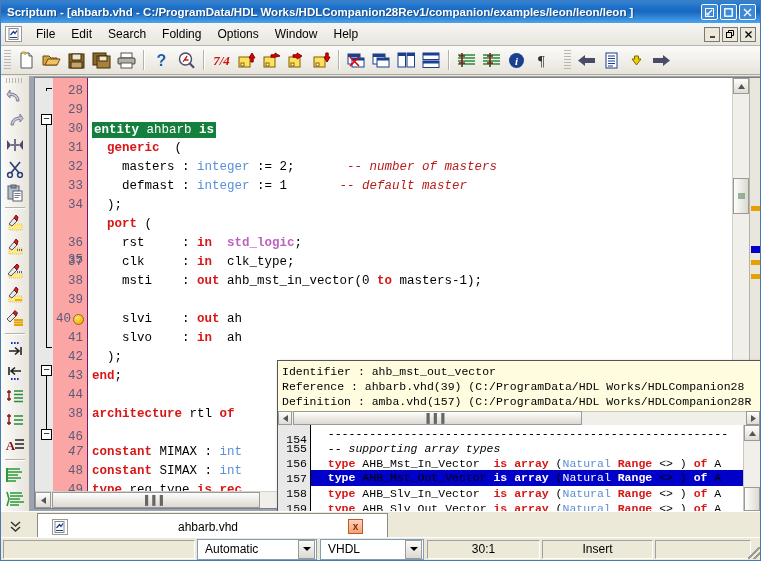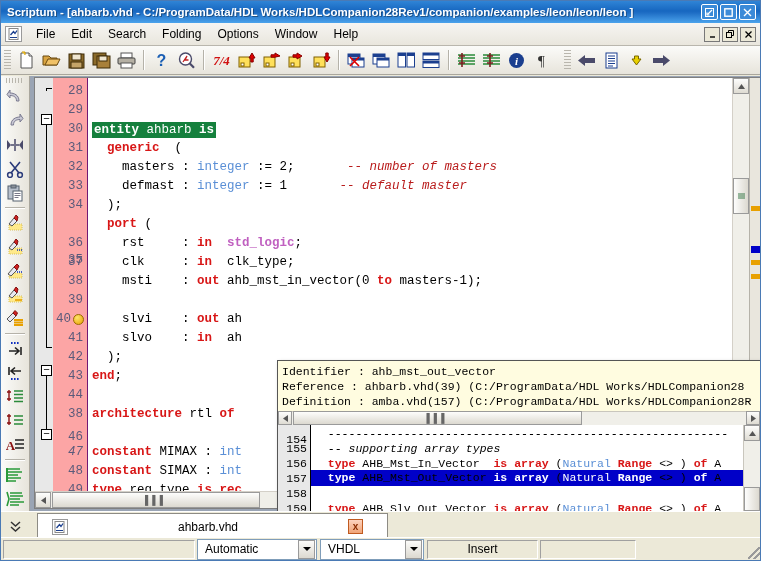--- a/index.html
+++ b/index.html
@@ -671,20 +671,21 @@
           <div class="p-ln" style="top:122px;">162</div>
 
         </div>
         <div class="p-code">
           <div class="p-line cm" style="top:2px;">  ----------------------------------------------------------</div>
           <div class="p-line cm" style="top:17px;">  -- supporting array types</div>
           <div class="p-line" style="top:32px;">  <span class="kw">type</span> AHB_Mst_In_Vector  <span class="kw">is</span> <span class="kw">array</span> (<span class="ty">Natural</span> <span class="kw">Range</span> &lt;&gt; ) <span class="kw">of</span> A</div>
           <div class="p-sel" style="top:45px;height:16px;">
             <div class="p-line" style="top:1px;">  <span class="kw">type</span> AHB_Mst_Out_Vector <span class="kw">is</span> <span class="kw">array</span> (<span class="ty">Natural</span> <span class="kw">Range</span> &lt;&gt; ) <span class="kw">of</span> A</div>
           </div>
+          <div class="p-line" style="top:62px;">  <span class="kw">type</span> AHB_Slv_In_Vector  <span class="kw">is</span> <span class="kw">array</span> (<span class="ty">Natural</span> <span class="kw">Range</span> &lt;&gt; ) <span class="kw">of</span> A</div>
           <div class="p-line" style="top:77px;">  <span class="kw">type</span> AHB_Slv_Out_Vector <span class="kw">is</span> <span class="kw">array</span> (<span class="ty">Natural</span> <span class="kw">Range</span> &lt;&gt; ) <span class="kw">of</span> A</div>
           <div class="p-line cm" style="top:107px;">  -- An AHB arbiter could be defined as follows:</div>
 
         </div>
         <div class="p-vs">
           <div class="sbtn" style="position:absolute;top:0;left:0;">
             <svg width="7" height="5" viewBox="0 0 7 5">
                 <path d="M3.5 0 L7 5 H0 Z" fill="#555"></path>
               </svg>
           </div>
@@ -728,18 +729,19 @@
       <span class="arrowbtn">
           <span class="caret"></span>
         </span>
     </div>
     <div class="scombo" style="width:104px;">
       <span class="lbl">VHDL</span>
       <span class="arrowbtn">
           <span class="caret"></span>
         </span>
     </div>
+    <div class="spanel" style="width:113px;">30:1</div>
     <div class="spanel" style="width:111px;">Insert</div>
     <div class="spanel" style="width:96px;"></div>
     <div class="grip-corner"></div>
   </div>
 
 </div>
 
 </body></html>

